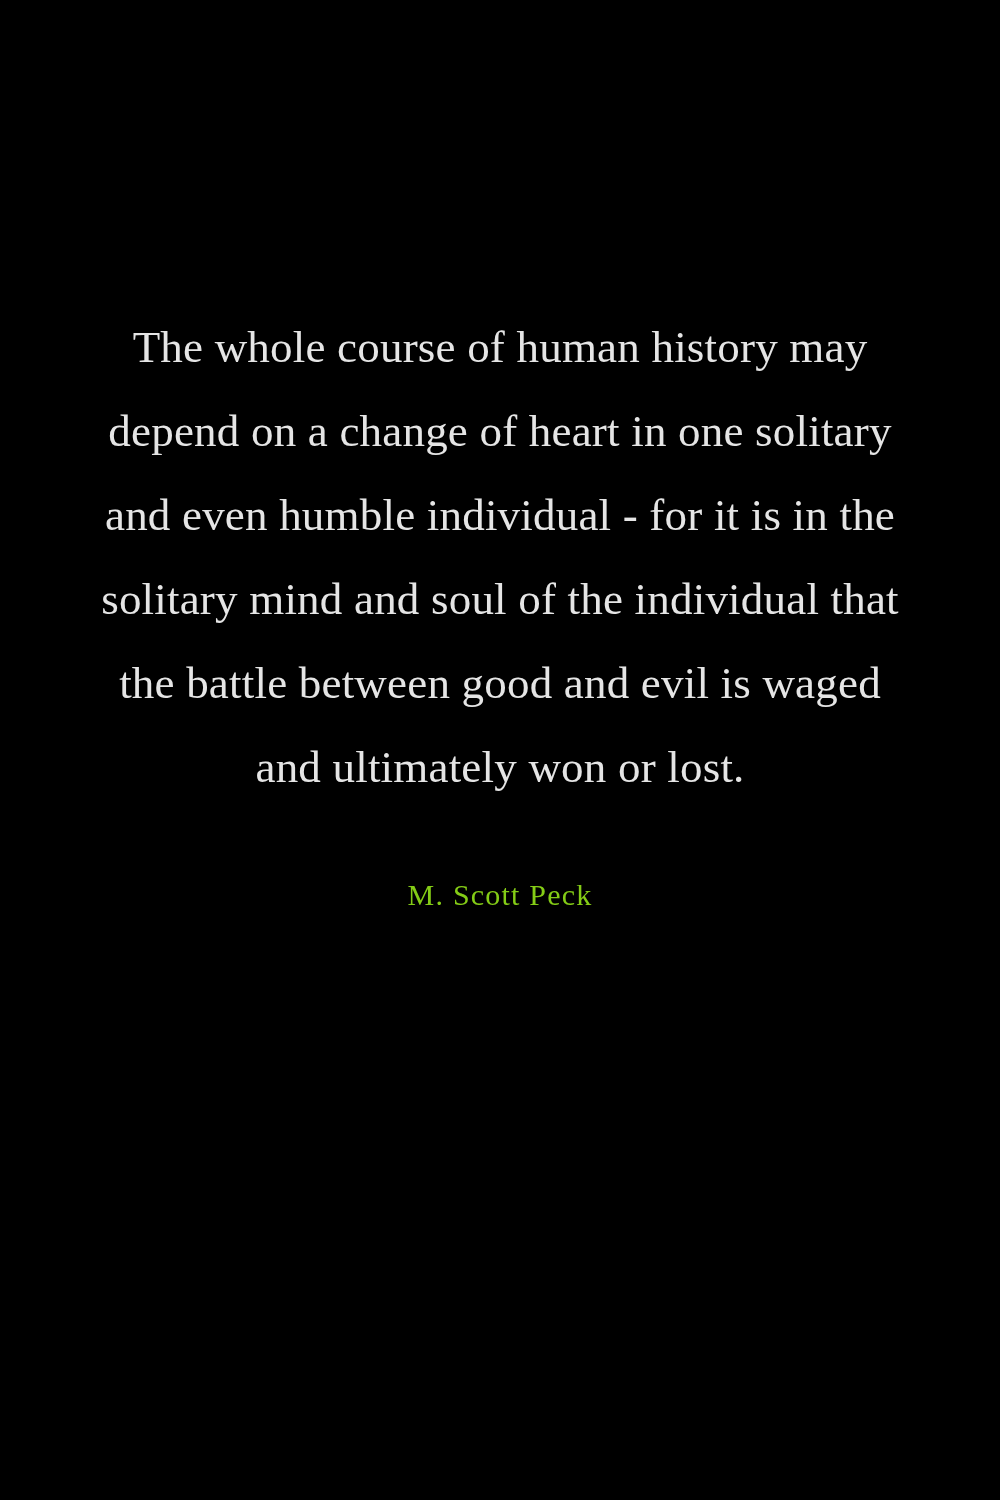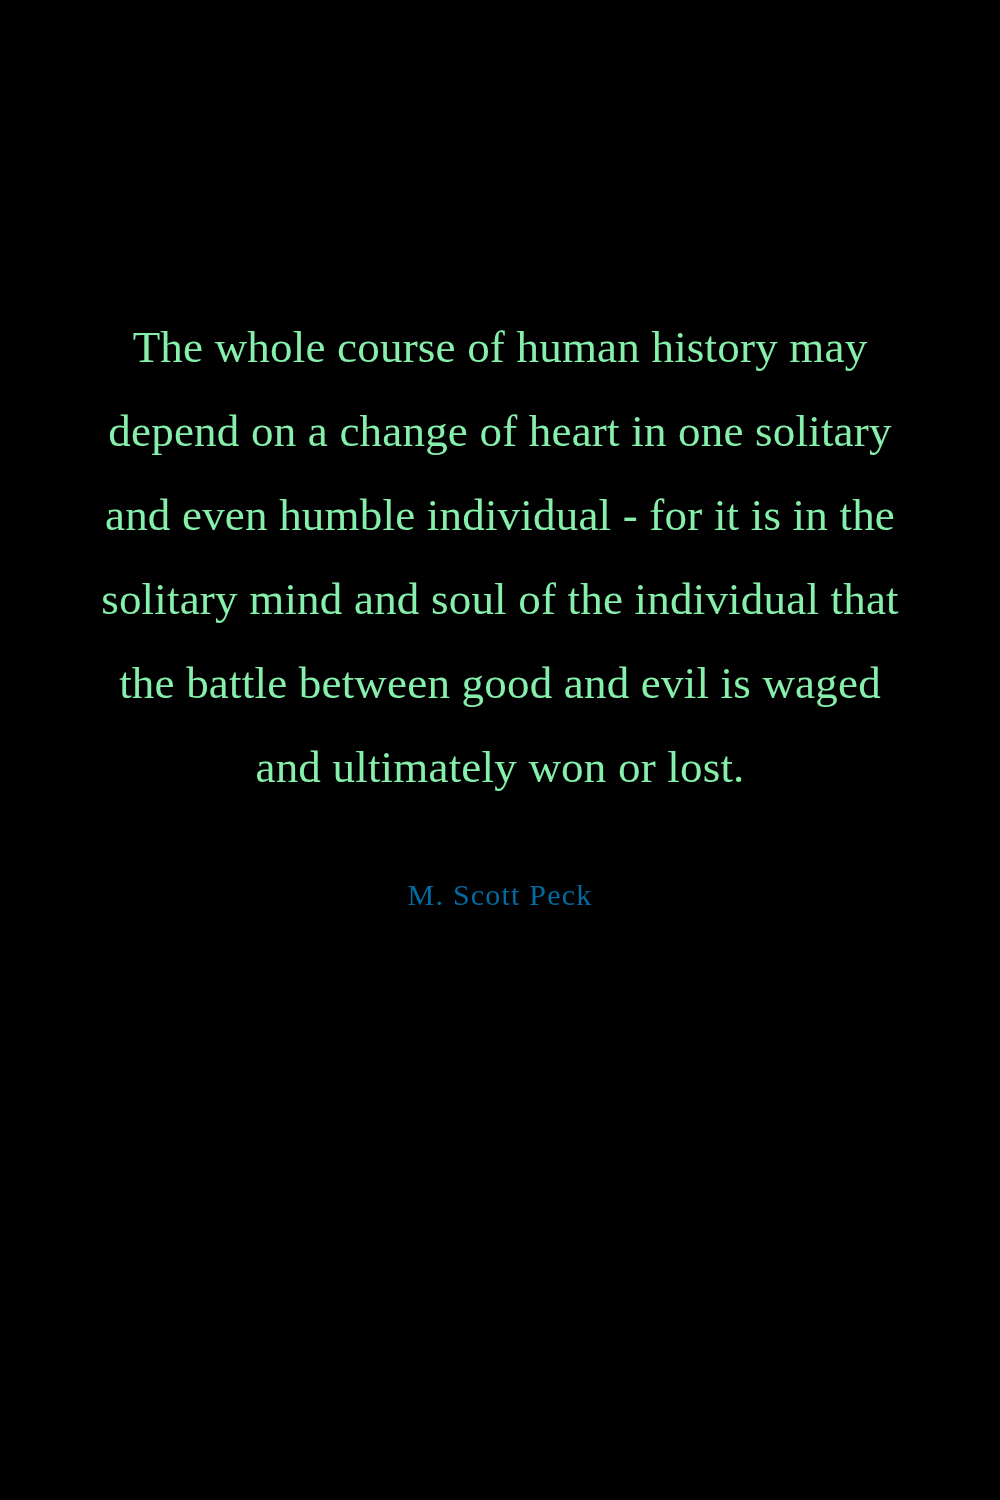--- a/index.html
+++ b/index.html
@@ -30,32 +30,32 @@
     display: flex;
     flex-direction: column;
     align-items: center;
     justify-content: flex-start;
     padding: 0;
     box-sizing: border-box;
   }
   .quote-text {
     width: 800px;
     margin: 305px auto 0 auto;
-    color: #86efac;
+    color: #e5e5e5;
     font-family: "Liberation Serif", serif;
     font-size: 45px;
     line-height: 84px;
     text-align: center;
     letter-spacing: 0.2px;
     font-weight: 400;
   }
   .quote-author {
     width: 800px;
     margin: 66px auto 0 auto;
-    color: #0369a1;
+    color: #84cc16;
     font-family: "Liberation Serif", serif;
     font-size: 30px;
     line-height: 40px;
     text-align: center;
     letter-spacing: 1.2px;
     font-weight: 400;
   }
 </style>
 </head>
 <body>

